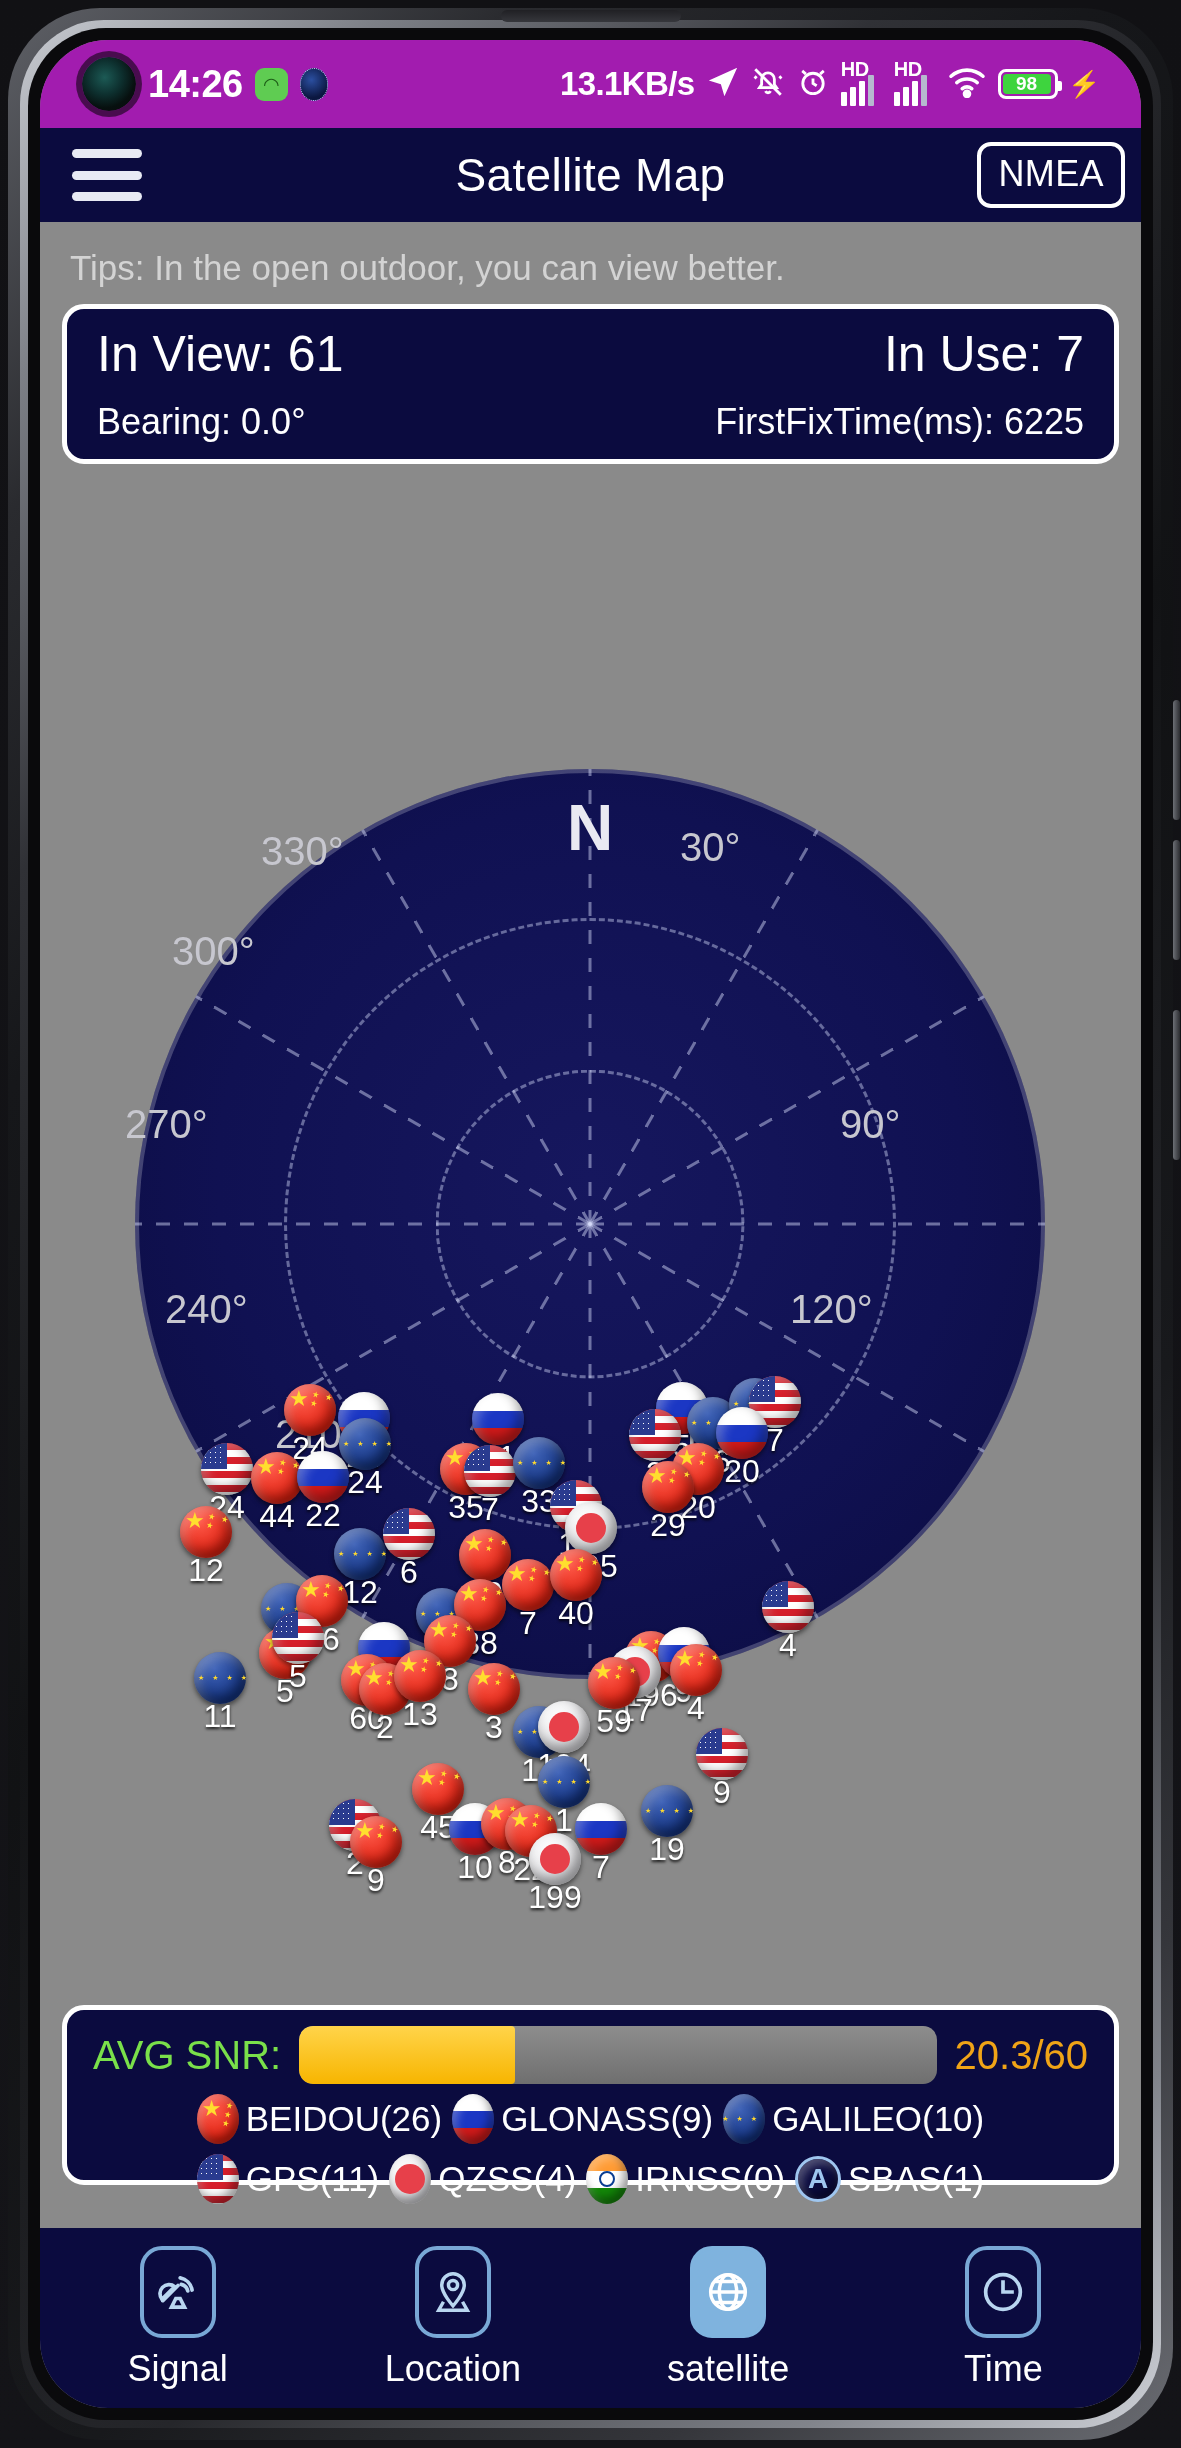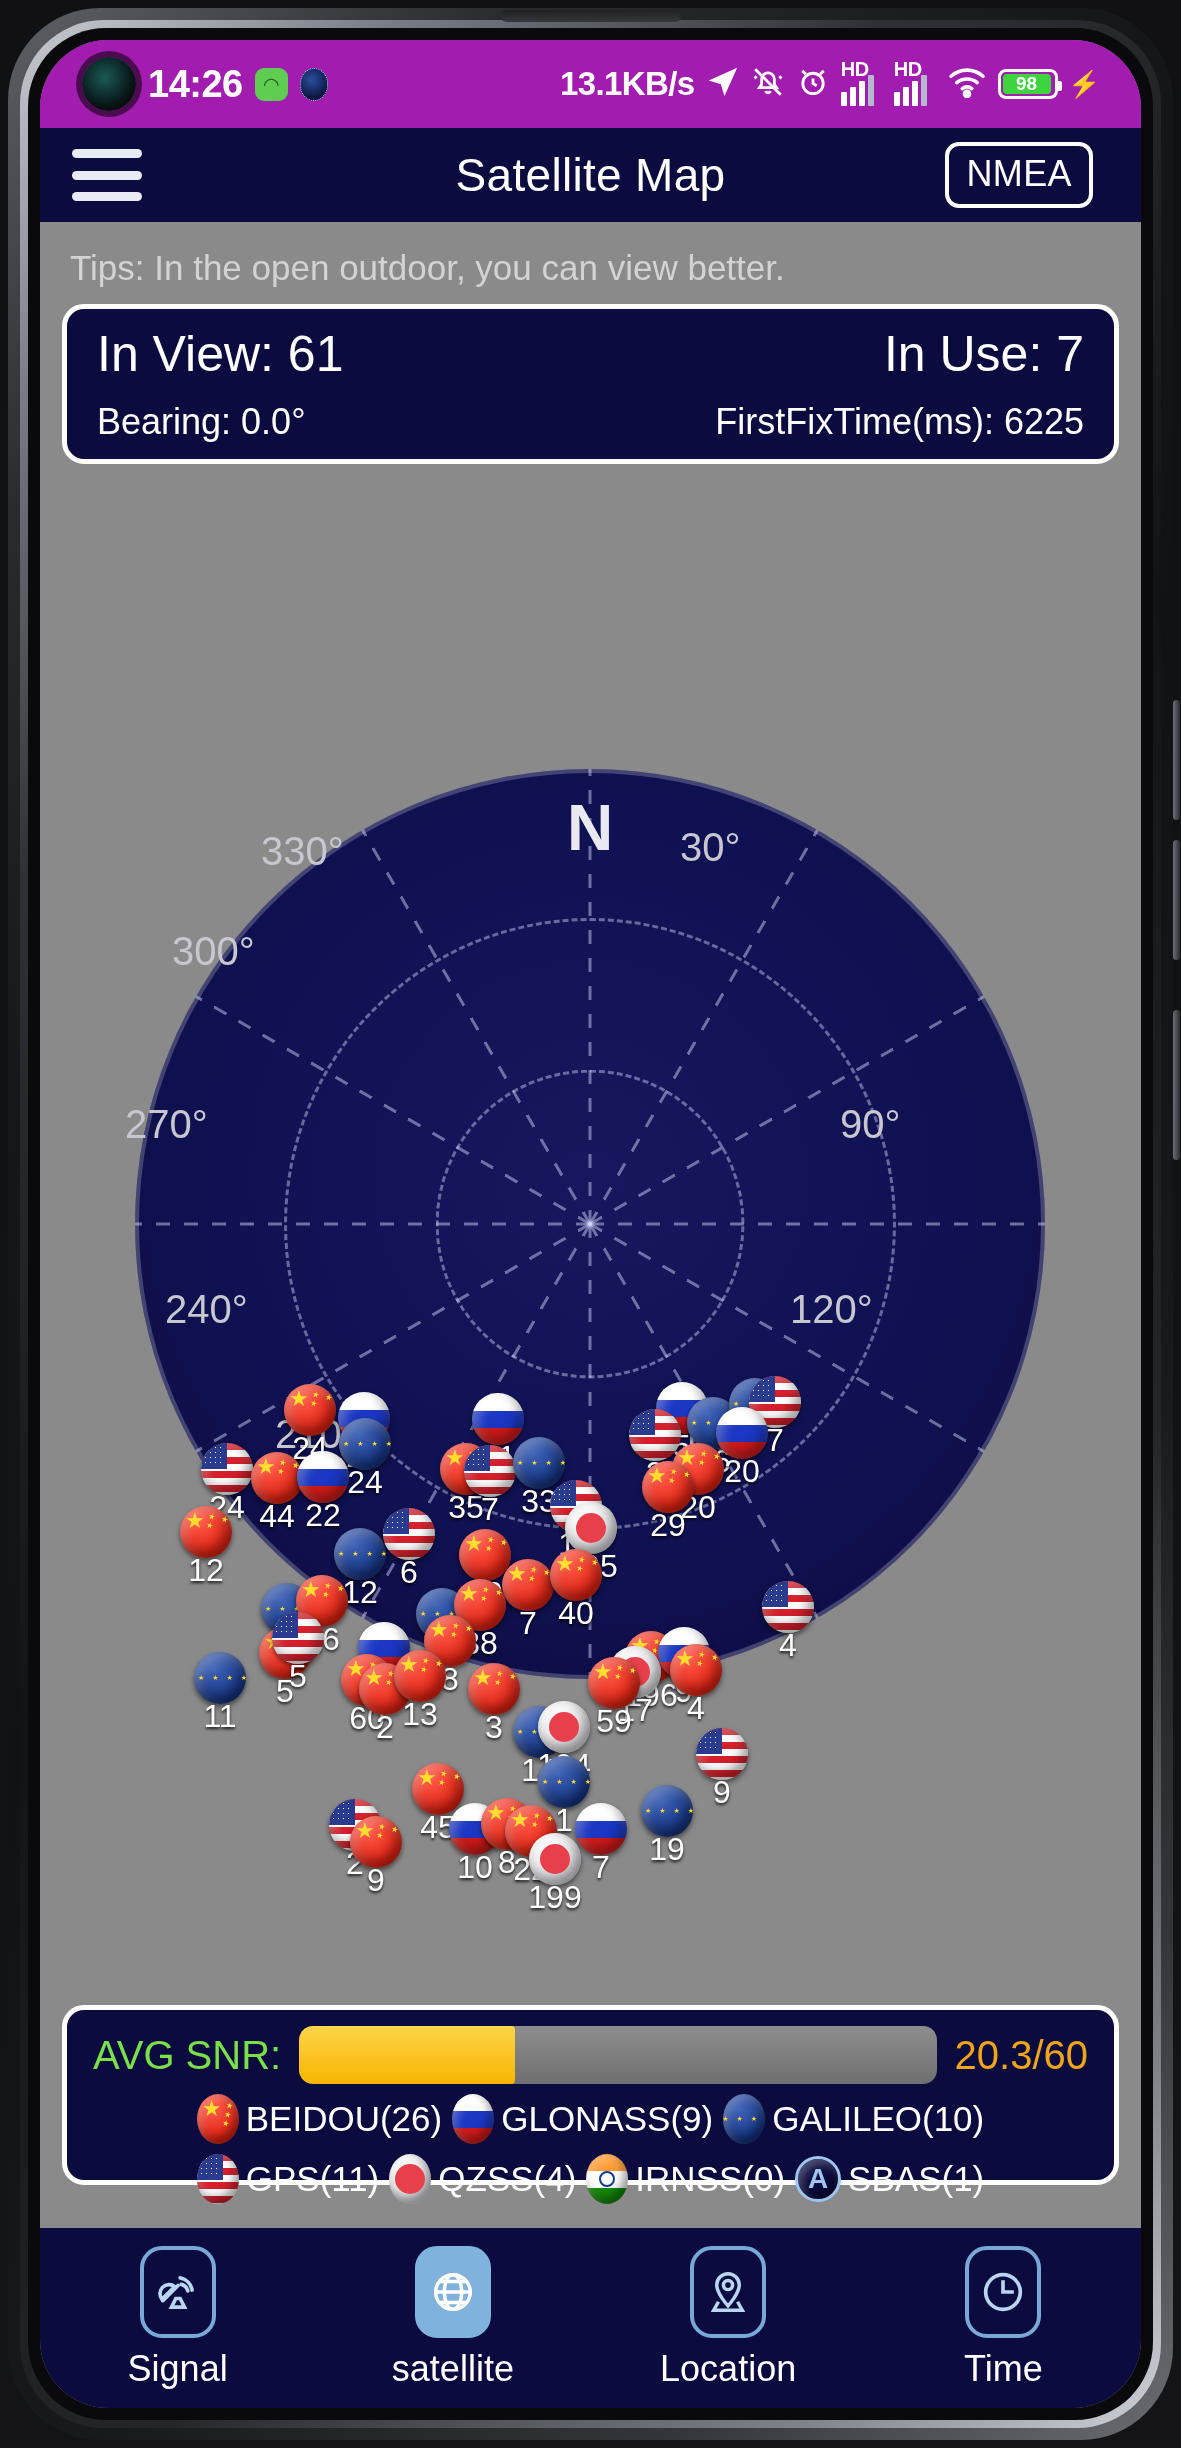--- a/index.html
+++ b/index.html
@@ -40,21 +40,21 @@
   .batt::after{content:"";position:absolute;right:-7px;top:9px;width:4px;height:10px;background:#fff;border-radius:0 2px 2px 0;}
   .battfill{height:100%;background:#3ed43e;border-radius:4px;display:flex;align-items:center;justify-content:center;
             font-size:19px;font-weight:700;color:#fff;}
   .bolt{font-size:26px;}
 
   
   .apphead{position:absolute;left:0;top:88px;width:1101px;height:94px;background:#0b0b3f;display:flex;align-items:center;}
   .burger{margin-left:32px;width:70px;height:52px;display:flex;flex-direction:column;justify-content:space-between;cursor:pointer;}
   .burger span{display:block;height:9px;border-radius:5px;background:#e8eaf4;}
   .apptitle{position:absolute;left:0;right:0;text-align:center;font-size:46px;color:#fff;letter-spacing:.3px;pointer-events:none;}
-  .nmea{margin-left:auto;margin-right:48px;border:4px solid #fff;border-radius:14px;color:#fff;font-size:36px;
+  .nmea{margin-left:auto;margin-right:16px;border:4px solid #fff;border-radius:14px;color:#fff;font-size:36px;
         padding:7px 17px 9px;letter-spacing:.4px;cursor:pointer;z-index:3;}
 
   
   .content{position:absolute;left:0;top:182px;width:1101px;height:2006px;background:#8a8a8a;}
   .tips{color:#d3d3d3;font-size:35px;padding:26px 0 0 30px;}
   .infobox{margin:16px 22px 0 22px;border:5px solid #fff;border-radius:22px;background:#0b0b3f;
            height:160px;box-sizing:border-box;padding:16px 30px 0;color:#fff;position:relative;}
   .rowtop{display:flex;justify-content:space-between;align-items:baseline;font-size:50px;}
   .rowbot{display:flex;justify-content:space-between;align-items:baseline;font-size:36px;margin-top:18px;}
 
@@ -531,42 +531,42 @@
             <svg viewBox="0 0 24 24" fill="none" stroke="currentColor" stroke-width="1.7" stroke-linecap="round">
               <path d="M5 16 12 9"></path>
               <path d="M4.6 15.4a4.2 4.2 0 0 1 5.9-5.9z"></path>
               <path d="M12 19H9l2-4h2l2 4h-3z"></path>
               <path d="M13.5 8.5a4 4 0 0 1 3 3M13 5.5a7 7 0 0 1 5.5 5.6"></path>
             </svg>
           </div>
           <div class="navlabel">Signal</div>
         </div>
         <div class="navitem">
+          <div class="navicon">
+            <svg viewBox="0 0 24 24" fill="none" stroke="currentColor" stroke-width="1.6">
+              <path d="M12 3.6a5.2 5.2 0 0 0-5.2 5.2c0 3.9 5.2 9.6 5.2 9.6s5.2-5.7 5.2-9.6A5.2 5.2 0 0 0 12 3.6z"></path>
+              <circle cx="12" cy="8.8" r="2.1"></circle>
+              <path d="M7.6 16.5 5.4 20.4h13.2l-2.2-3.9"></path>
+            </svg>
+          </div>
+          <div class="navlabel">Location</div>
+        </div>
+        <div class="navitem">
           <div class="navicon active">
             <svg viewBox="0 0 24 24" fill="none" stroke="currentColor" stroke-width="1.6">
               <circle cx="12" cy="12" r="8"></circle>
               <ellipse cx="12" cy="12" rx="4" ry="8"></ellipse>
               <line x1="4" y1="12" x2="20" y2="12"></line>
               <path d="M5.5 7.2h13M5.5 16.8h13"></path>
             </svg>
           </div>
           <div class="navlabel">satellite</div>
         </div>
         <div class="navitem">
           <div class="navicon">
-            <svg viewBox="0 0 24 24" fill="none" stroke="currentColor" stroke-width="1.6">
-              <path d="M12 3.6a5.2 5.2 0 0 0-5.2 5.2c0 3.9 5.2 9.6 5.2 9.6s5.2-5.7 5.2-9.6A5.2 5.2 0 0 0 12 3.6z"></path>
-              <circle cx="12" cy="8.8" r="2.1"></circle>
-              <path d="M7.6 16.5 5.4 20.4h13.2l-2.2-3.9"></path>
-            </svg>
-          </div>
-          <div class="navlabel">Location</div>
-        </div>
-        <div class="navitem">
-          <div class="navicon">
             <svg viewBox="0 0 24 24" fill="none" stroke="currentColor" stroke-width="1.7">
               <circle cx="12" cy="12" r="8"></circle>
               <path d="M12 6.6V12h5"></path>
             </svg>
           </div>
           <div class="navlabel">Time</div>
         </div>
       </div>
 
   </div>

